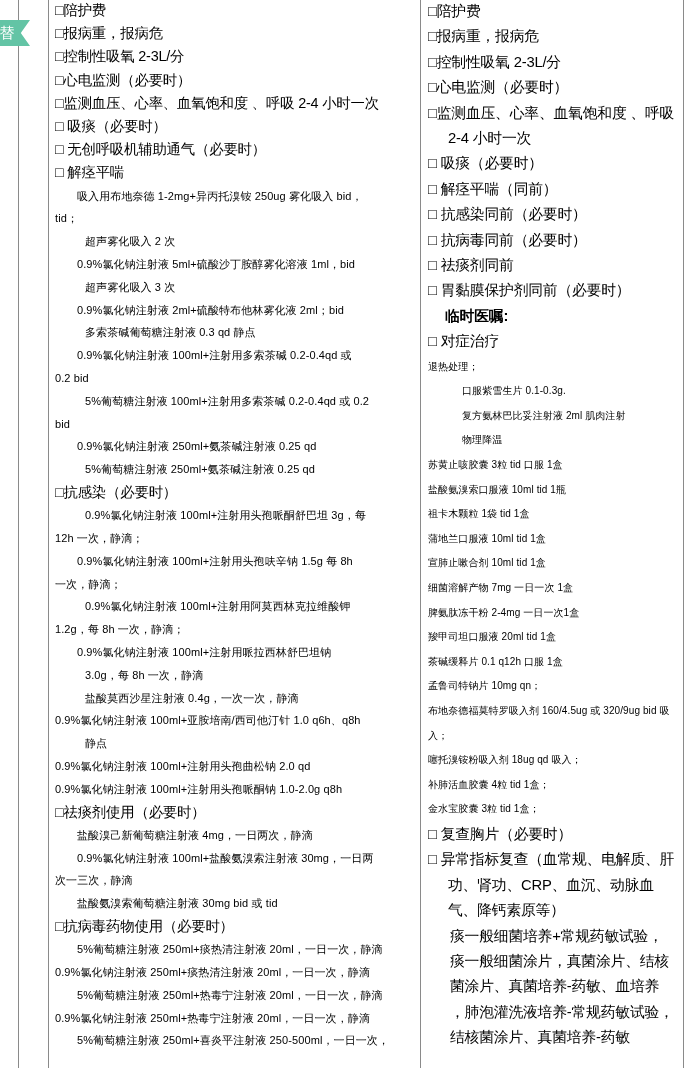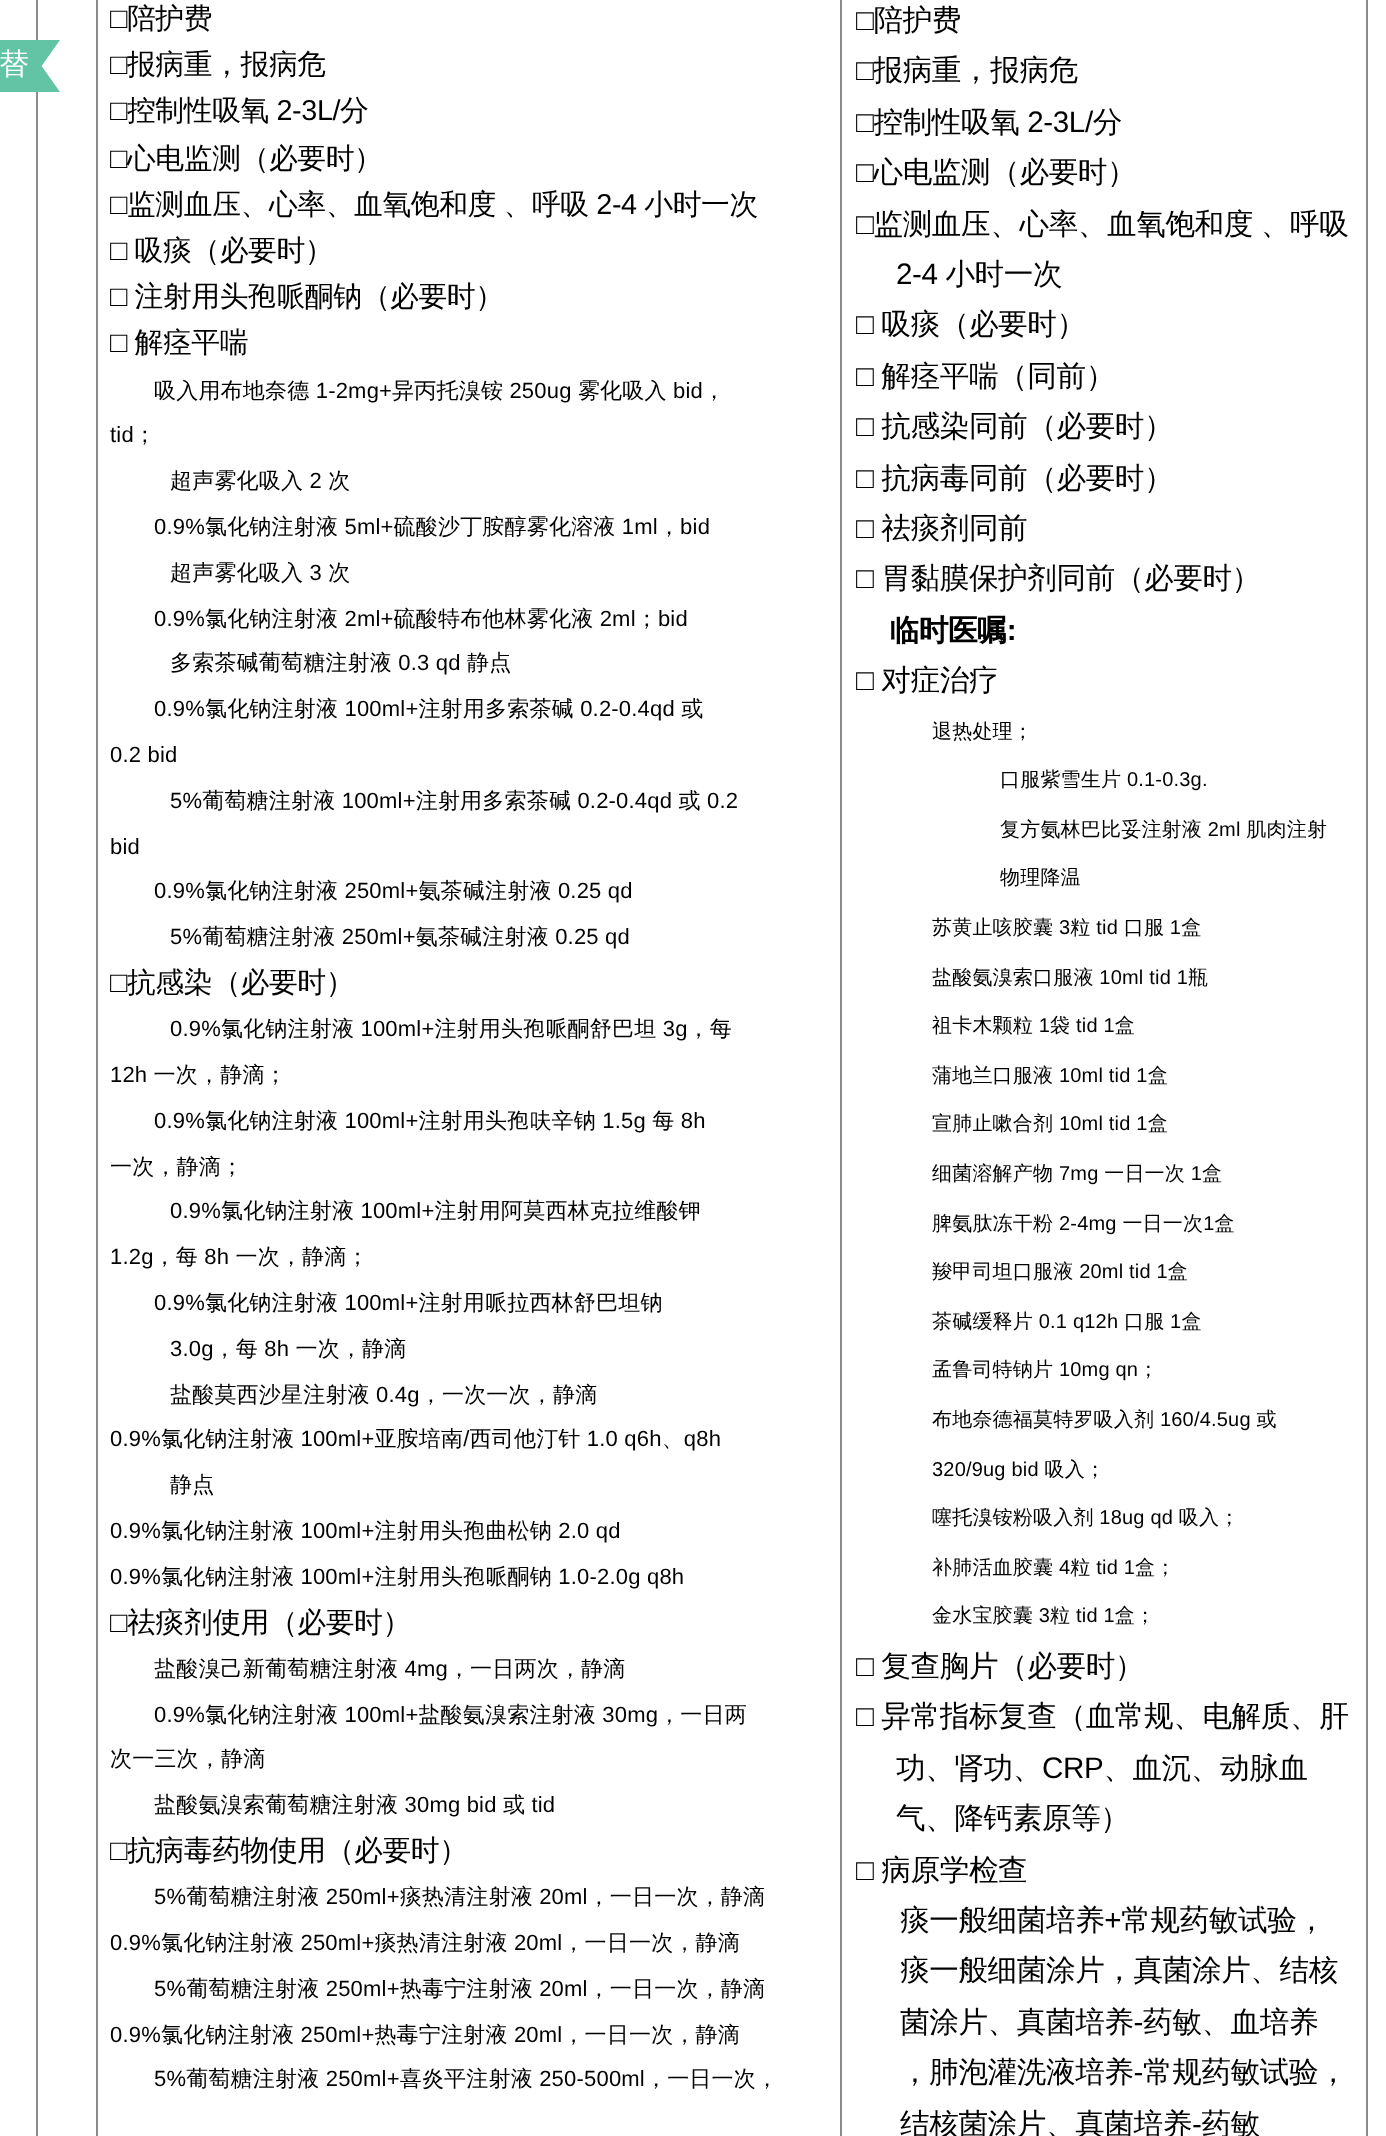--- a/index.html
+++ b/index.html
@@ -70,21 +70,20 @@
   .bold{font-weight:bold;margin-left:17px;}
   .r-big{
     font-size:14.8px;
     line-height:25.4px;
     letter-spacing:-0.2px;
   }
   .r-sm{
     font-size:10px;
     line-height:24.6px;
     letter-spacing:0.1px;
-    margin-left:38px;
   }
   .r-ind2{padding-left:34px;}
   .r-hang{padding-left:20px;text-indent:-20px;}
   .r-hang2{padding-left:22px;text-indent:0;}
   .nowrap{white-space:nowrap;}
 </style>
 </head>
 <body>
 
 <div class="page">
@@ -95,21 +94,21 @@
     <div class="gutter"></div>
 
     <div class="colL">
       <div id="leftLines">
           <div class="big">□陪护费</div>
           <div class="big">□报病重，报病危</div>
           <div class="big">□控制性吸氧 2-3L/分</div>
           <div class="big">□心电监测（必要时）</div>
           <div class="big">□监测血压、心率、血氧饱和度 、呼吸 2-4 小时一次</div>
           <div class="big">□  吸痰（必要时）</div>
-          <div class="big">□  注射用头孢哌酮钠（必要时）</div>
+          <div class="big">□  无创呼吸机辅助通气（必要时）</div>
           <div class="big">□  解痉平喘</div>
           <div class="sm ind1">吸入用布地奈德 1-2mg+异丙托溴铵 250ug 雾化吸入 bid，</div>
           <div class="sm">tid；</div>
           <div class="sm ind2">超声雾化吸入 2 次</div>
           <div class="sm ind1">0.9%氯化钠注射液 5ml+硫酸沙丁胺醇雾化溶液 1ml，bid</div>
           <div class="sm ind2">超声雾化吸入 3 次</div>
           <div class="sm ind1">0.9%氯化钠注射液 2ml+硫酸特布他林雾化液 2ml；bid</div>
           <div class="sm ind2">多索茶碱葡萄糖注射液 0.3 qd 静点</div>
           <div class="sm ind1">0.9%氯化钠注射液 100ml+注射用多索茶碱 0.2-0.4qd 或</div>
           <div class="sm">0.2 bid</div>
@@ -173,19 +172,18 @@
           <div class="r-sm nowrap">脾氨肽冻干粉 2-4mg 一日一次1盒</div>
           <div class="r-sm nowrap">羧甲司坦口服液 20ml  tid 1盒</div>
           <div class="r-sm nowrap">茶碱缓释片 0.1 q12h 口服 1盒</div>
           <div class="r-sm nowrap">孟鲁司特钠片 10mg qn；</div>
           <div class="r-sm">布地奈德福莫特罗吸入剂 160/4.5ug 或 320/9ug bid 吸入；</div>
           <div class="r-sm nowrap">噻托溴铵粉吸入剂 18ug qd 吸入；</div>
           <div class="r-sm nowrap">补肺活血胶囊 4粒 tid 1盒；</div>
           <div class="r-sm nowrap">金水宝胶囊 3粒  tid 1盒；</div>
           <div class="r-big nowrap">□  复查胸片（必要时）</div>
           <div class="r-big r-hang">□  异常指标复查（血常规、电解质、肝功、肾功、CRP、血沉、动脉血气、降钙素原等）</div>
-          <div class="r-big nowrap">□  病原学检查</div>
           <div class="r-big r-hang2">痰一般细菌培养+常规药敏试验，痰一般细菌涂片，真菌涂片、结核菌涂片、真菌培养-药敏、血培养 ，肺泡灌洗液培养-常规药敏试验，结核菌涂片、真菌培养-药敏</div>
         </div>
     </div>
   </div>
 
 </div>
 
 </body></html>

